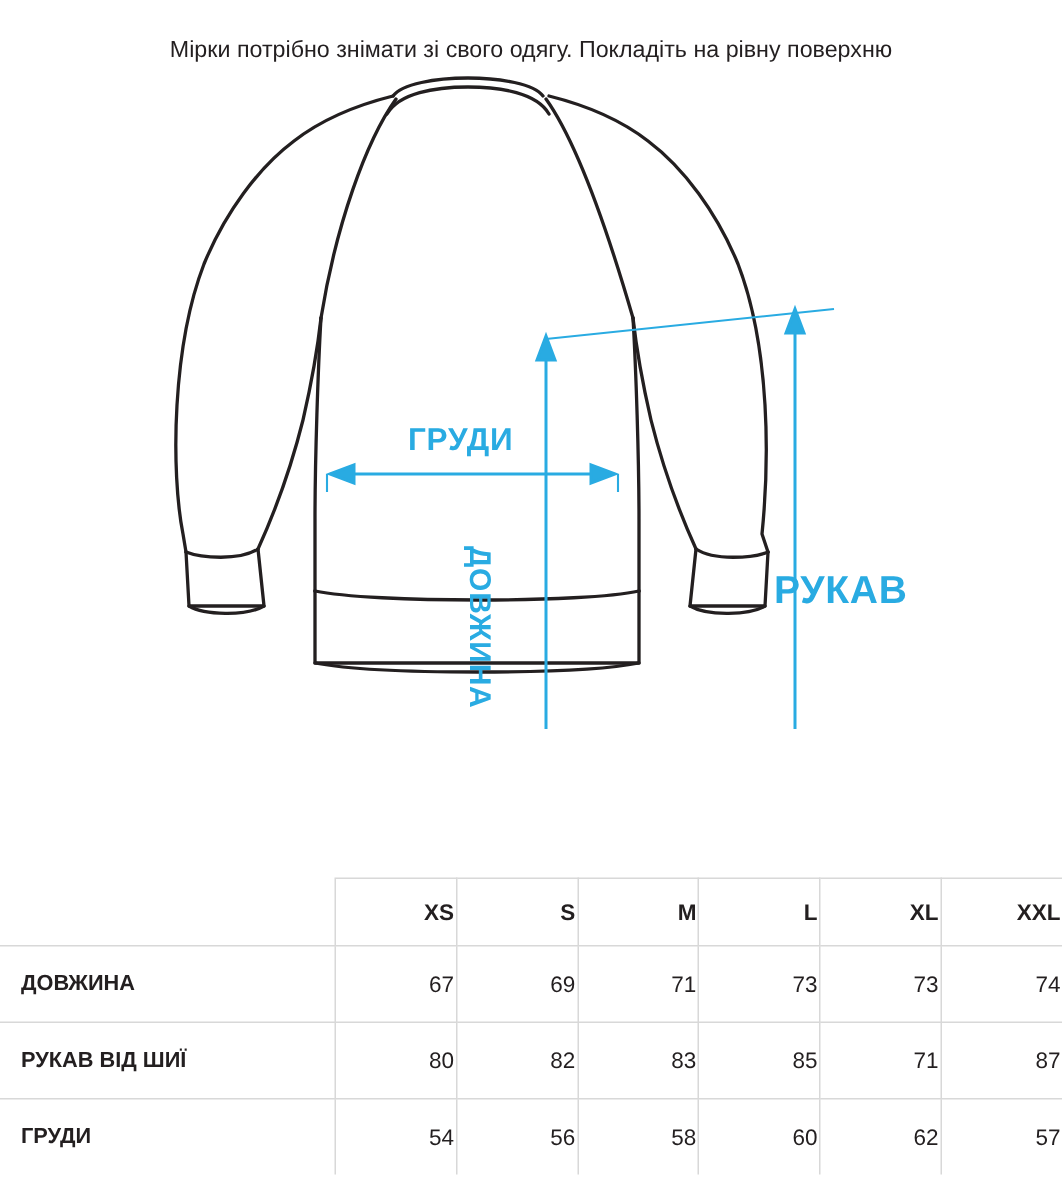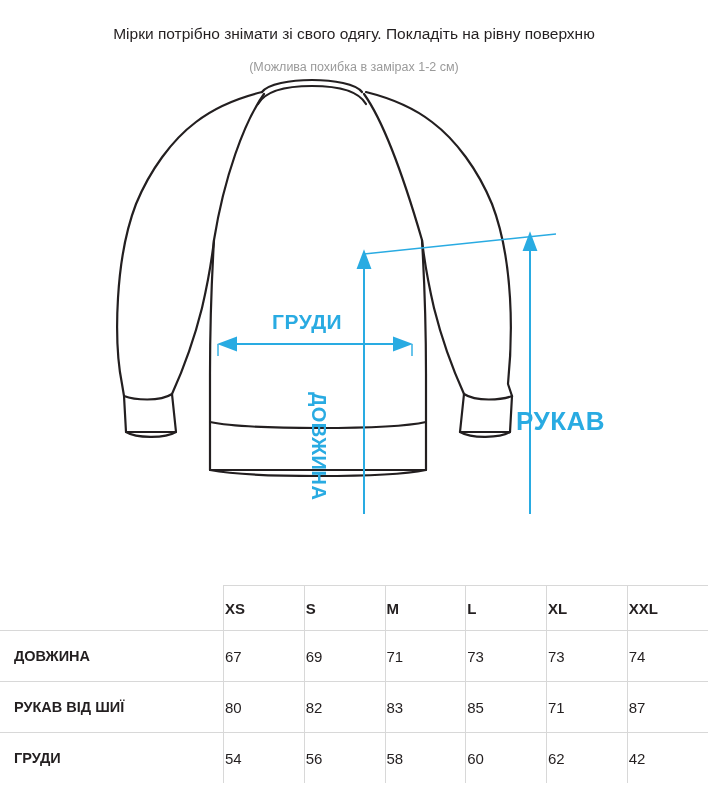--- a/index.html
+++ b/index.html
@@ -82,21 +82,21 @@
   }
   table {
     border-collapse: collapse;
     width: 708px;
     table-layout: fixed;
   }
   table td, table th {
     border: 1px solid #d8d8d8;
     height: 48px;
     font-size: 15px;
-    text-align: left;
+    text-align: right;
     color: #231f20;
   }
   table th:first-child, table td:first-child {
     text-align: left;
     padding-left: 14px;
     width: 208px;
     font-weight: bold;
     font-size: 14.5px;
   }
   thead th {
@@ -120,21 +120,20 @@
     border-right: none;
   }
 </style>
 </head>
 <body>
 
 <div class="page">
 
   <div class="intro">
     <div class="intro-line">Мірки потрібно знімати зі свого одягу. Покладіть на рівну поверхню</div>
-    <div class="intro-note">(Можлива похибка в замірах 1-2 см)</div>
   </div>
 
   <div class="diagram">
     <svg width="708" height="440" viewBox="0 0 708 440" xmlns="http://www.w3.org/2000/svg">
       <g fill="none" stroke="#231f20" stroke-width="2.2" stroke-linejoin="round" stroke-linecap="round">
 
         <path d="M262,10 C268,2 290,-2 312,-2 C334,-2 356,2 362,10" transform="translate(0,8)"></path>
         <path d="M258,22 C266,8 290,4 312,4 C334,4 358,8 366,22" transform="translate(0,8)"></path>
 
         <path d="M262,18
@@ -232,19 +231,19 @@
           <td>71</td>
           <td>87</td>
         </tr>
         <tr>
           <td>ГРУДИ</td>
           <td>54</td>
           <td>56</td>
           <td>58</td>
           <td>60</td>
           <td>62</td>
-          <td>42</td>
+          <td>57</td>
         </tr>
       </tbody>
     </table>
   </div>
 
 </div>
 
 </body></html>

